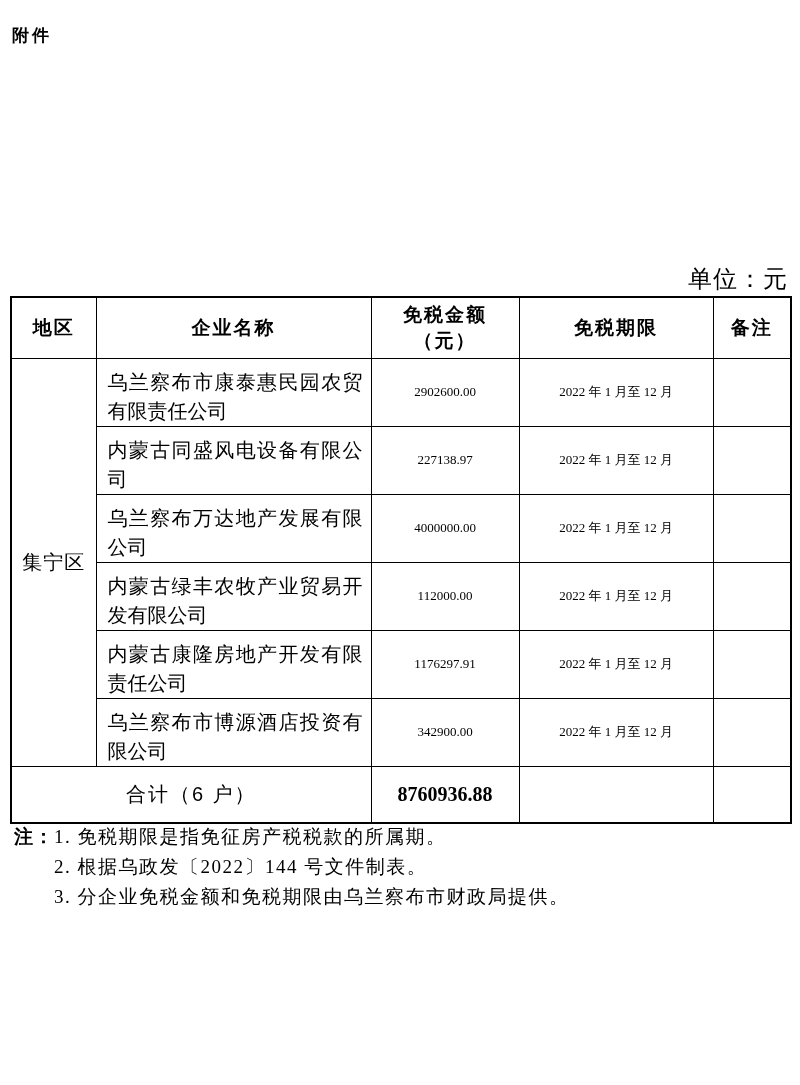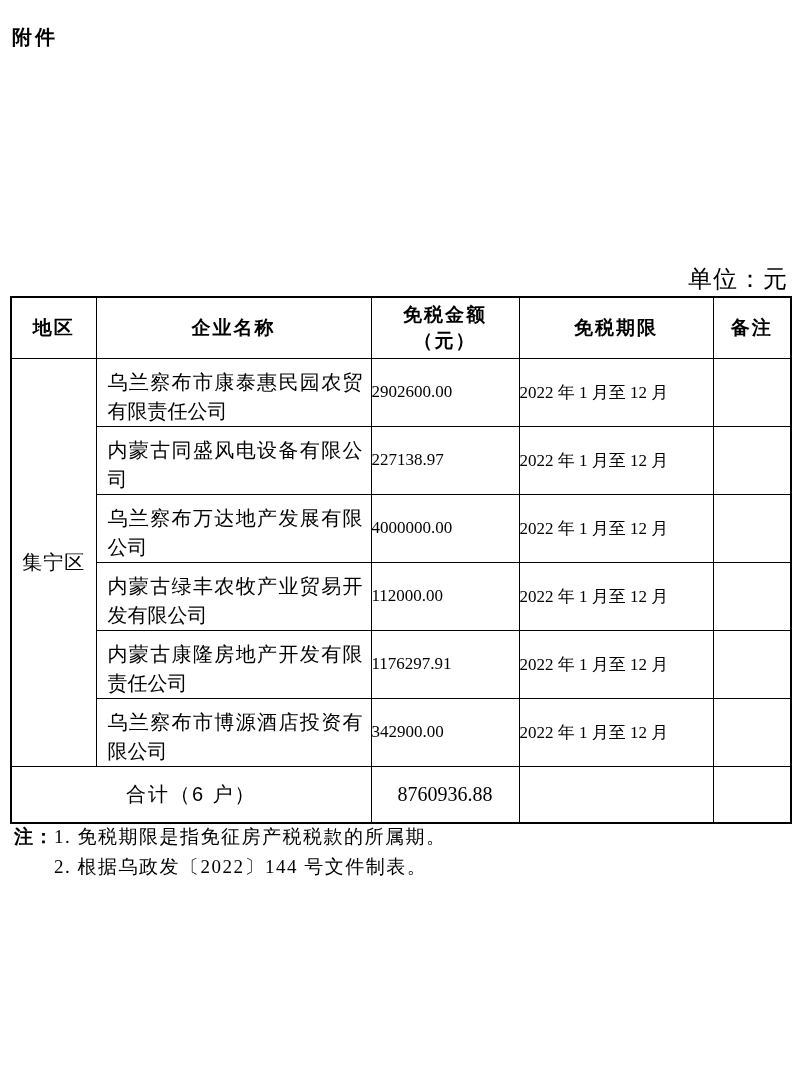--- a/index.html
+++ b/index.html
@@ -12,21 +12,21 @@
     font-family: "Liberation Serif", "DejaVu Serif", serif;
     overflow: hidden;
   }
 
   .attachment {
     position: absolute;
     left: 12px;
     top: 24px;
     font-family: "Liberation Sans", "DejaVu Sans", sans-serif;
     font-weight: bold;
-    font-size: 20px;
+    font-size: 17px;
     letter-spacing: 3px;
   }
 
   .doc-title {
     position: absolute;
     left: 0;
     top: 100px;
     width: 800px;
     text-align: center;
     font-weight: bold;
@@ -79,39 +79,39 @@
   }
   td.company-cell {
     font-size: 20px;
     line-height: 29px;
     padding: 9px 8px 0 11px;
     text-align: justify;
     text-justify: inter-character;
     vertical-align: middle;
   }
   td.amount-cell, td.period-cell {
-    text-align: left;
-    vertical-align: middle;
-    font-size: 17px;
+    text-align: center;
+    vertical-align: middle;
+    font-size: 13px;
   }
   td.remark-cell { background: #fff; }
 
   .summary-table tr.total-row { height: 57px; }
   td.total-label-cell {
     text-align: center;
     vertical-align: middle;
     font-family: "Liberation Sans", "DejaVu Sans", sans-serif;
     font-weight: normal;
     font-size: 20px;
     letter-spacing: 2px;
   }
   td.total-amount-cell {
     text-align: center;
     vertical-align: middle;
-    font-weight: normal;
+    font-weight: bold;
     font-size: 20px;
   }
 
   .notes {
     position: absolute;
     left: 14px;
     top: 822px;
     display: flex;
     align-items: flex-start;
     font-size: 19px;
@@ -200,16 +200,17 @@
         <td class="remark-cell"></td>
       </tr>
     </tbody>
   </table>
 
   <div class="notes">
     <span class="notes-label">注：</span>
     <div class="notes-items">
       <div class="note-item">1. 免税期限是指免征房产税税款的所属期。</div>
       <div class="note-item">2. 根据乌政发〔2022〕144 号文件制表。</div>
+      <div class="note-item">3. 分企业免税金额和免税期限由乌兰察布市财政局提供。</div>
     </div>
   </div>
 
 </div>
 
 </body></html>

